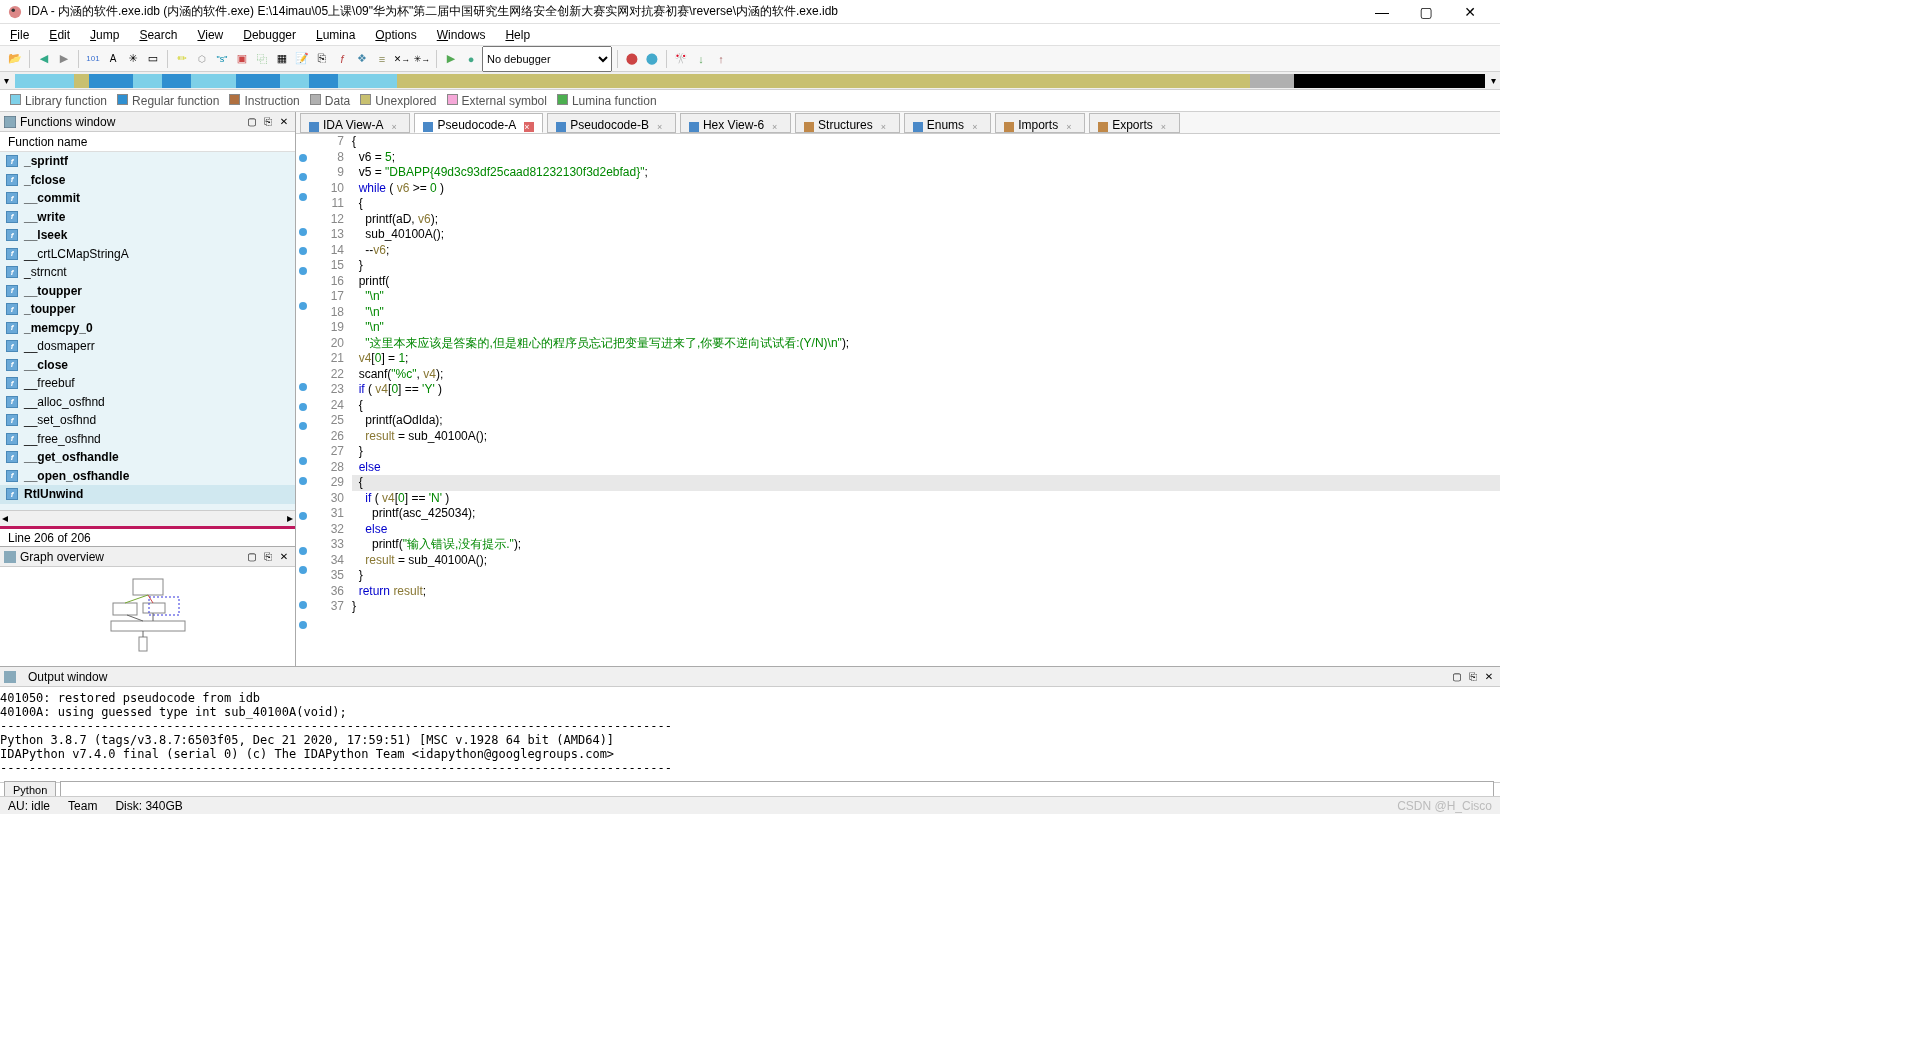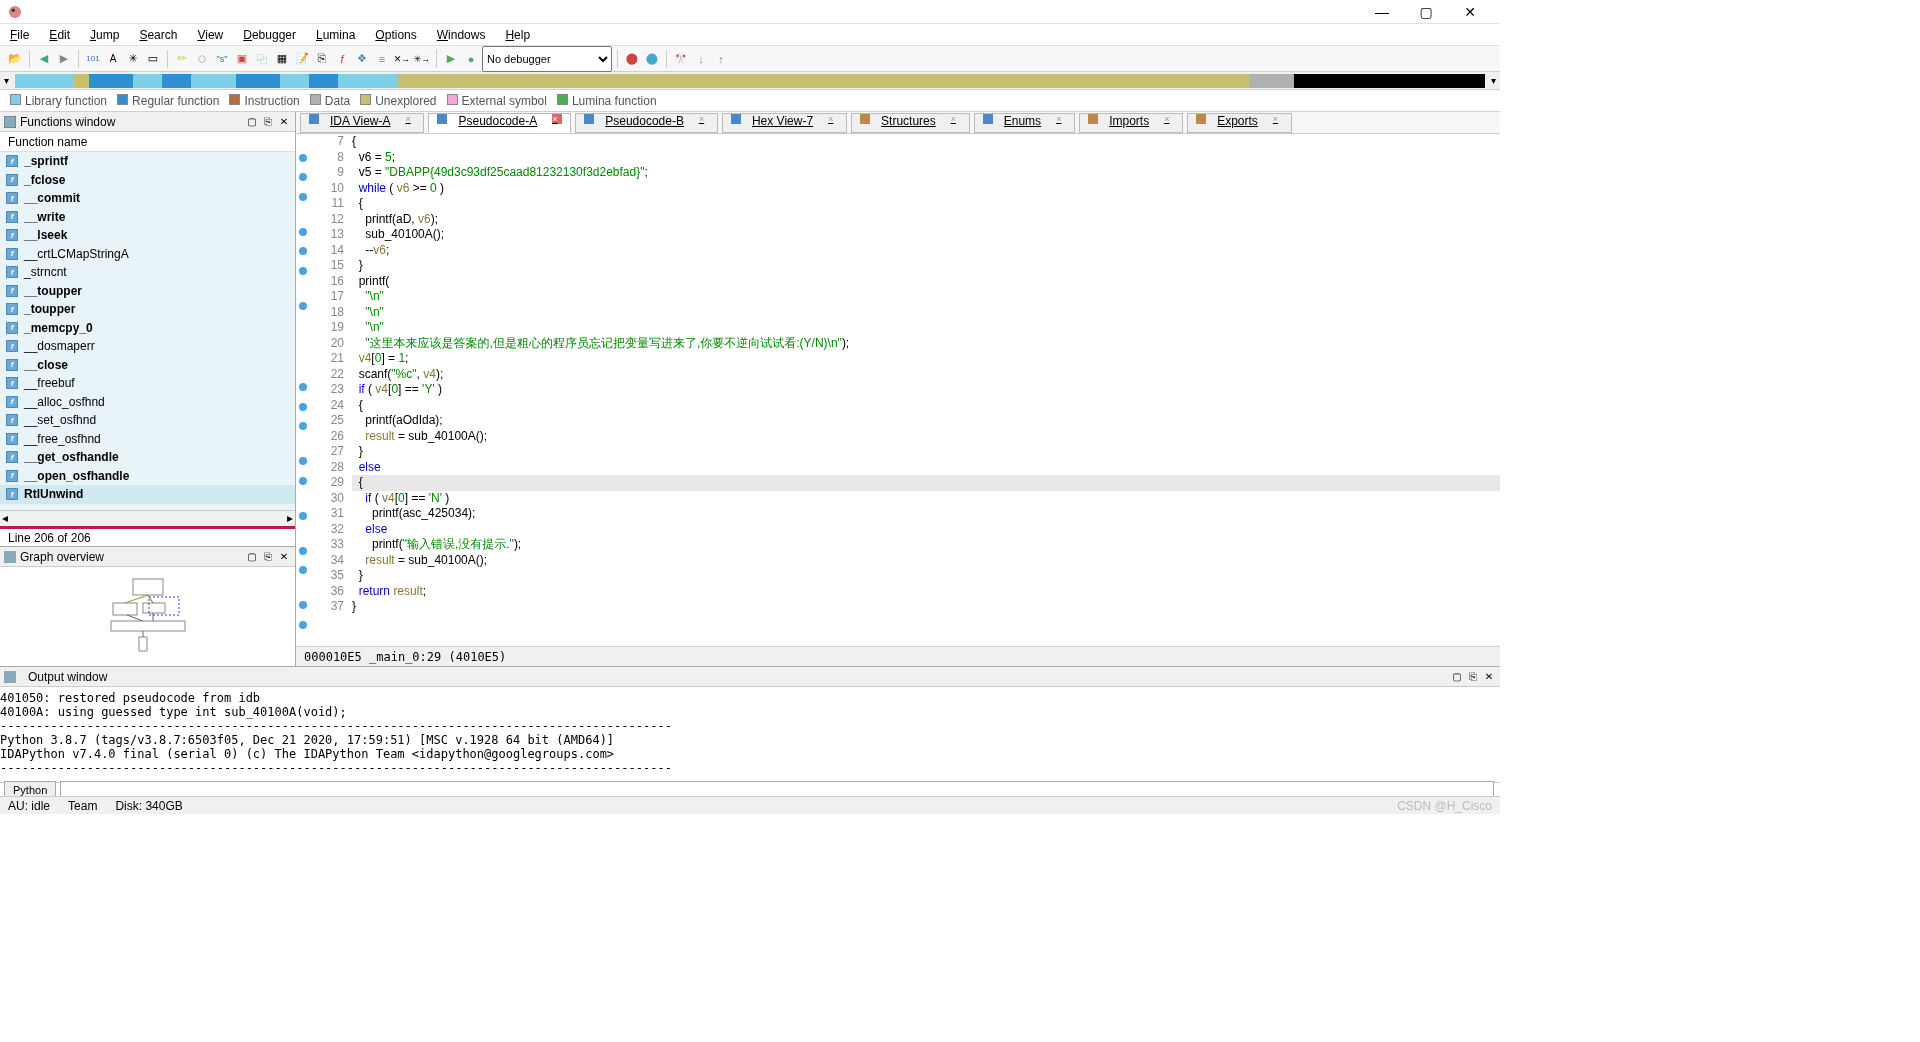--- a/index.html
+++ b/index.html
@@ -30,21 +30,21 @@
 .func-list { flex:1; overflow:auto; background:#e8f4f8; }
 .func-item { height:18.5px; display:flex; align-items:center; padding:0 6px; gap:6px; font-family:Consolas,monospace; }
 .func-item.sel { background:#d0e8f0; }
 .func-icon { width:12px; height:12px; background:#6aa9d8; border:1px solid #4a89b8; display:inline-flex; align-items:center; justify-content:center; font-size:8px; font-style:italic; color:#fff; font-weight:bold; }
 .func-scroll { height:16px; background:#f0f0f0; border-top:1px solid #ccc; position:relative; }
 .func-status { height:20px; padding:0 8px; display:flex; align-items:center; border-top:3px solid #be185d; }
 .graph-panel { height:120px; display:flex; flex-direction:column; border-top:1px solid #aaa; }
 .graph-body { flex:1; display:flex; align-items:center; justify-content:center; background:#fff; }
 .rightcol { flex:1; display:flex; flex-direction:column; min-width:0; }
 .tabbar { height:22px; display:flex; align-items:center; background:#f7f7f7; border-bottom:1px solid #ccc; padding-left:4px; gap:4px; }
-.tab { height:20px; padding:0 8px; display:flex; align-items:flex-start; gap:11px; border:1px solid #bbb; background:#f0f0f0; font-family:Consolas,monospace; font-size:11px;text-decoration:underline; }
+.tab { height:20px; padding:0 8px; display:flex; align-items:flex-end; gap:4px; border:1px solid #bbb; background:#f0f0f0; font-family:Consolas,monospace; font-size:11px; }
 .tab.active { background:#fff; border-bottom-color:#fff; }
 .tab .ticon { width:10px; height:10px; }
 .tab .tclose { width:10px; height:10px; font-size:9px; color:#999; margin-left:4px; }
 .tab .tclose.red { background:#d66; color:#fff; }
 .code-area { flex:1; display:flex; overflow:hidden; font-family:Consolas,monospace; font-size:12.5px; }
 .gutter { width:40px; background:#fff; text-align:right; color:#888; padding-right:6px; }
 .dots { width:14px; }
 .dots .dot { width:8px; height:8px; border-radius:50%; background:#4aa3df; margin:4px auto 0; }
 .code { flex:1; white-space:pre; padding-left:2px; line-height:15.5px; }
 .gutter .ln, .dots .dl { height:15.5px; line-height:15.5px; }
@@ -64,20 +64,21 @@
 .statusbar .faint { color:#bbb; }
 </style>
 </head>
 <body>
 
 <div class="titlebar">
   <svg class="icon" viewBox="0 0 16 16">
       <circle cx="8" cy="8" r="7" fill="#d88"></circle>
       <circle cx="6" cy="6" r="2" fill="#333"></circle>
     </svg>
+  <span>IDA - 内涵的软件.exe.idb (内涵的软件.exe) E:\14imau\05上课\09"华为杯"第二届中国研究生网络安全创新大赛实网对抗赛初赛\reverse\内涵的软件.exe.idb</span>
   <div class="spacer"></div>
   <div class="wbtn">—</div>
   <div class="wbtn">▢</div>
   <div class="wbtn">✕</div>
 </div>
 
 <div class="menubar" id="menubar">
     <span><u>F</u>ile</span>
     <span><u>E</u>dit</span>
     <span><u>J</u>ump</span>
@@ -358,21 +359,21 @@
           <svg class="ticon">
             <rect width="10" height="10" fill="#4a89c8"></rect>
           </svg>
           <span>Pseudocode-B</span>
           <span class="tclose">×</span>
         </div>
         <div class="tab">
           <svg class="ticon">
             <rect width="10" height="10" fill="#4a89c8"></rect>
           </svg>
-          <span>Hex View-7</span>
+          <span>Hex View-6</span>
           <span class="tclose">×</span>
         </div>
         <div class="tab">
           <svg class="ticon">
             <rect width="10" height="10" fill="#c08848"></rect>
           </svg>
           <span>Structures</span>
           <span class="tclose">×</span>
         </div>
         <div class="tab">
@@ -491,21 +492,20 @@
           <div class="ln">31</div>
           <div class="ln">32</div>
           <div class="ln">33</div>
           <div class="ln">34</div>
           <div class="ln">35</div>
           <div class="ln">36</div>
           <div class="ln">37</div>
         </div>
       <div class="code" id="code"><div style="height: 15.5px;"><span>{</span></div><div style="height: 15.5px;"><span>  v6 = </span><span class="num">5</span><span>;</span></div><div style="height: 15.5px;"><span>  v5 = </span><span class="str">"DBAPP{49d3c93df25caad81232130f3d2ebfad}"</span><span>;</span></div><div style="height: 15.5px;"><span>  </span><span class="kw">while</span><span> ( </span><span class="var">v6</span><span> &gt;= </span><span class="num">0</span><span> )</span></div><div style="height: 15.5px;"><span>  {</span></div><div style="height: 15.5px;"><span>    printf(aD, </span><span class="var">v6</span><span>);</span></div><div style="height: 15.5px;"><span>    sub_40100A();</span></div><div style="height: 15.5px;"><span>    --</span><span class="var">v6</span><span>;</span></div><div style="height: 15.5px;"><span>  }</span></div><div style="height: 15.5px;"><span>  printf(</span></div><div style="height: 15.5px;"><span>    </span><span class="str">"\n"</span></div><div style="height: 15.5px;"><span>    </span><span class="str">"\n"</span></div><div style="height: 15.5px;"><span>    </span><span class="str">"\n"</span></div><div style="height: 15.5px;"><span>    </span><span class="str">"这里本来应该是答案的,但是粗心的程序员忘记把变量写进来了,你要不逆向试试看:(Y/N)\n"</span><span>);</span></div><div style="height: 15.5px;"><span>  </span><span class="var">v4</span><span>[</span><span class="num">0</span><span>] = </span><span class="num">1</span><span>;</span></div><div style="height: 15.5px;"><span>  scanf(</span><span class="str">"%c"</span><span>, </span><span class="var">v4</span><span>);</span></div><div style="height: 15.5px;"><span>  </span><span class="kw">if</span><span> ( </span><span class="var">v4</span><span>[</span><span class="num">0</span><span>] == </span><span class="num">'Y'</span><span> )</span></div><div style="height: 15.5px;"><span>  {</span></div><div style="height: 15.5px;"><span>    printf(aOdIda);</span></div><div style="height: 15.5px;"><span>    </span><span class="var">result</span><span> = sub_40100A();</span></div><div style="height: 15.5px;"><span>  }</span></div><div style="height: 15.5px;"><span>  </span><span class="kw">else</span></div><div class="cursor-line" style="height: 15.5px;"><span>  {</span></div><div style="height: 15.5px;"><span>    </span><span class="kw">if</span><span> ( </span><span class="var">v4</span><span>[</span><span class="num">0</span><span>] == </span><span class="num">'N'</span><span> )</span></div><div style="height: 15.5px;"><span>      printf(asc_425034);</span></div><div style="height: 15.5px;"><span>    </span><span class="kw">else</span></div><div style="height: 15.5px;"><span>      printf(</span><span class="str">"输入错误,没有提示."</span><span>);</span></div><div style="height: 15.5px;"><span>    </span><span class="var">result</span><span> = sub_40100A();</span></div><div style="height: 15.5px;"><span>  }</span></div><div style="height: 15.5px;"><span>  </span><span class="kw">return</span><span> </span><span class="var">result</span><span>;</span></div><div style="height: 15.5px;"><span>}</span></div></div>
     </div>
-    <div class="code-status">000010E5 _main_0:29 (4010E5)</div>
   </div>
 </div>
 
 <div class="output-panel">
   <div class="panel-header">
     <svg width="12" height="12">
         <rect width="12" height="12" fill="#8ab"></rect>
       </svg>
     <span style="margin-left:12px">Output window</span>
     <div class="spacer"></div>

